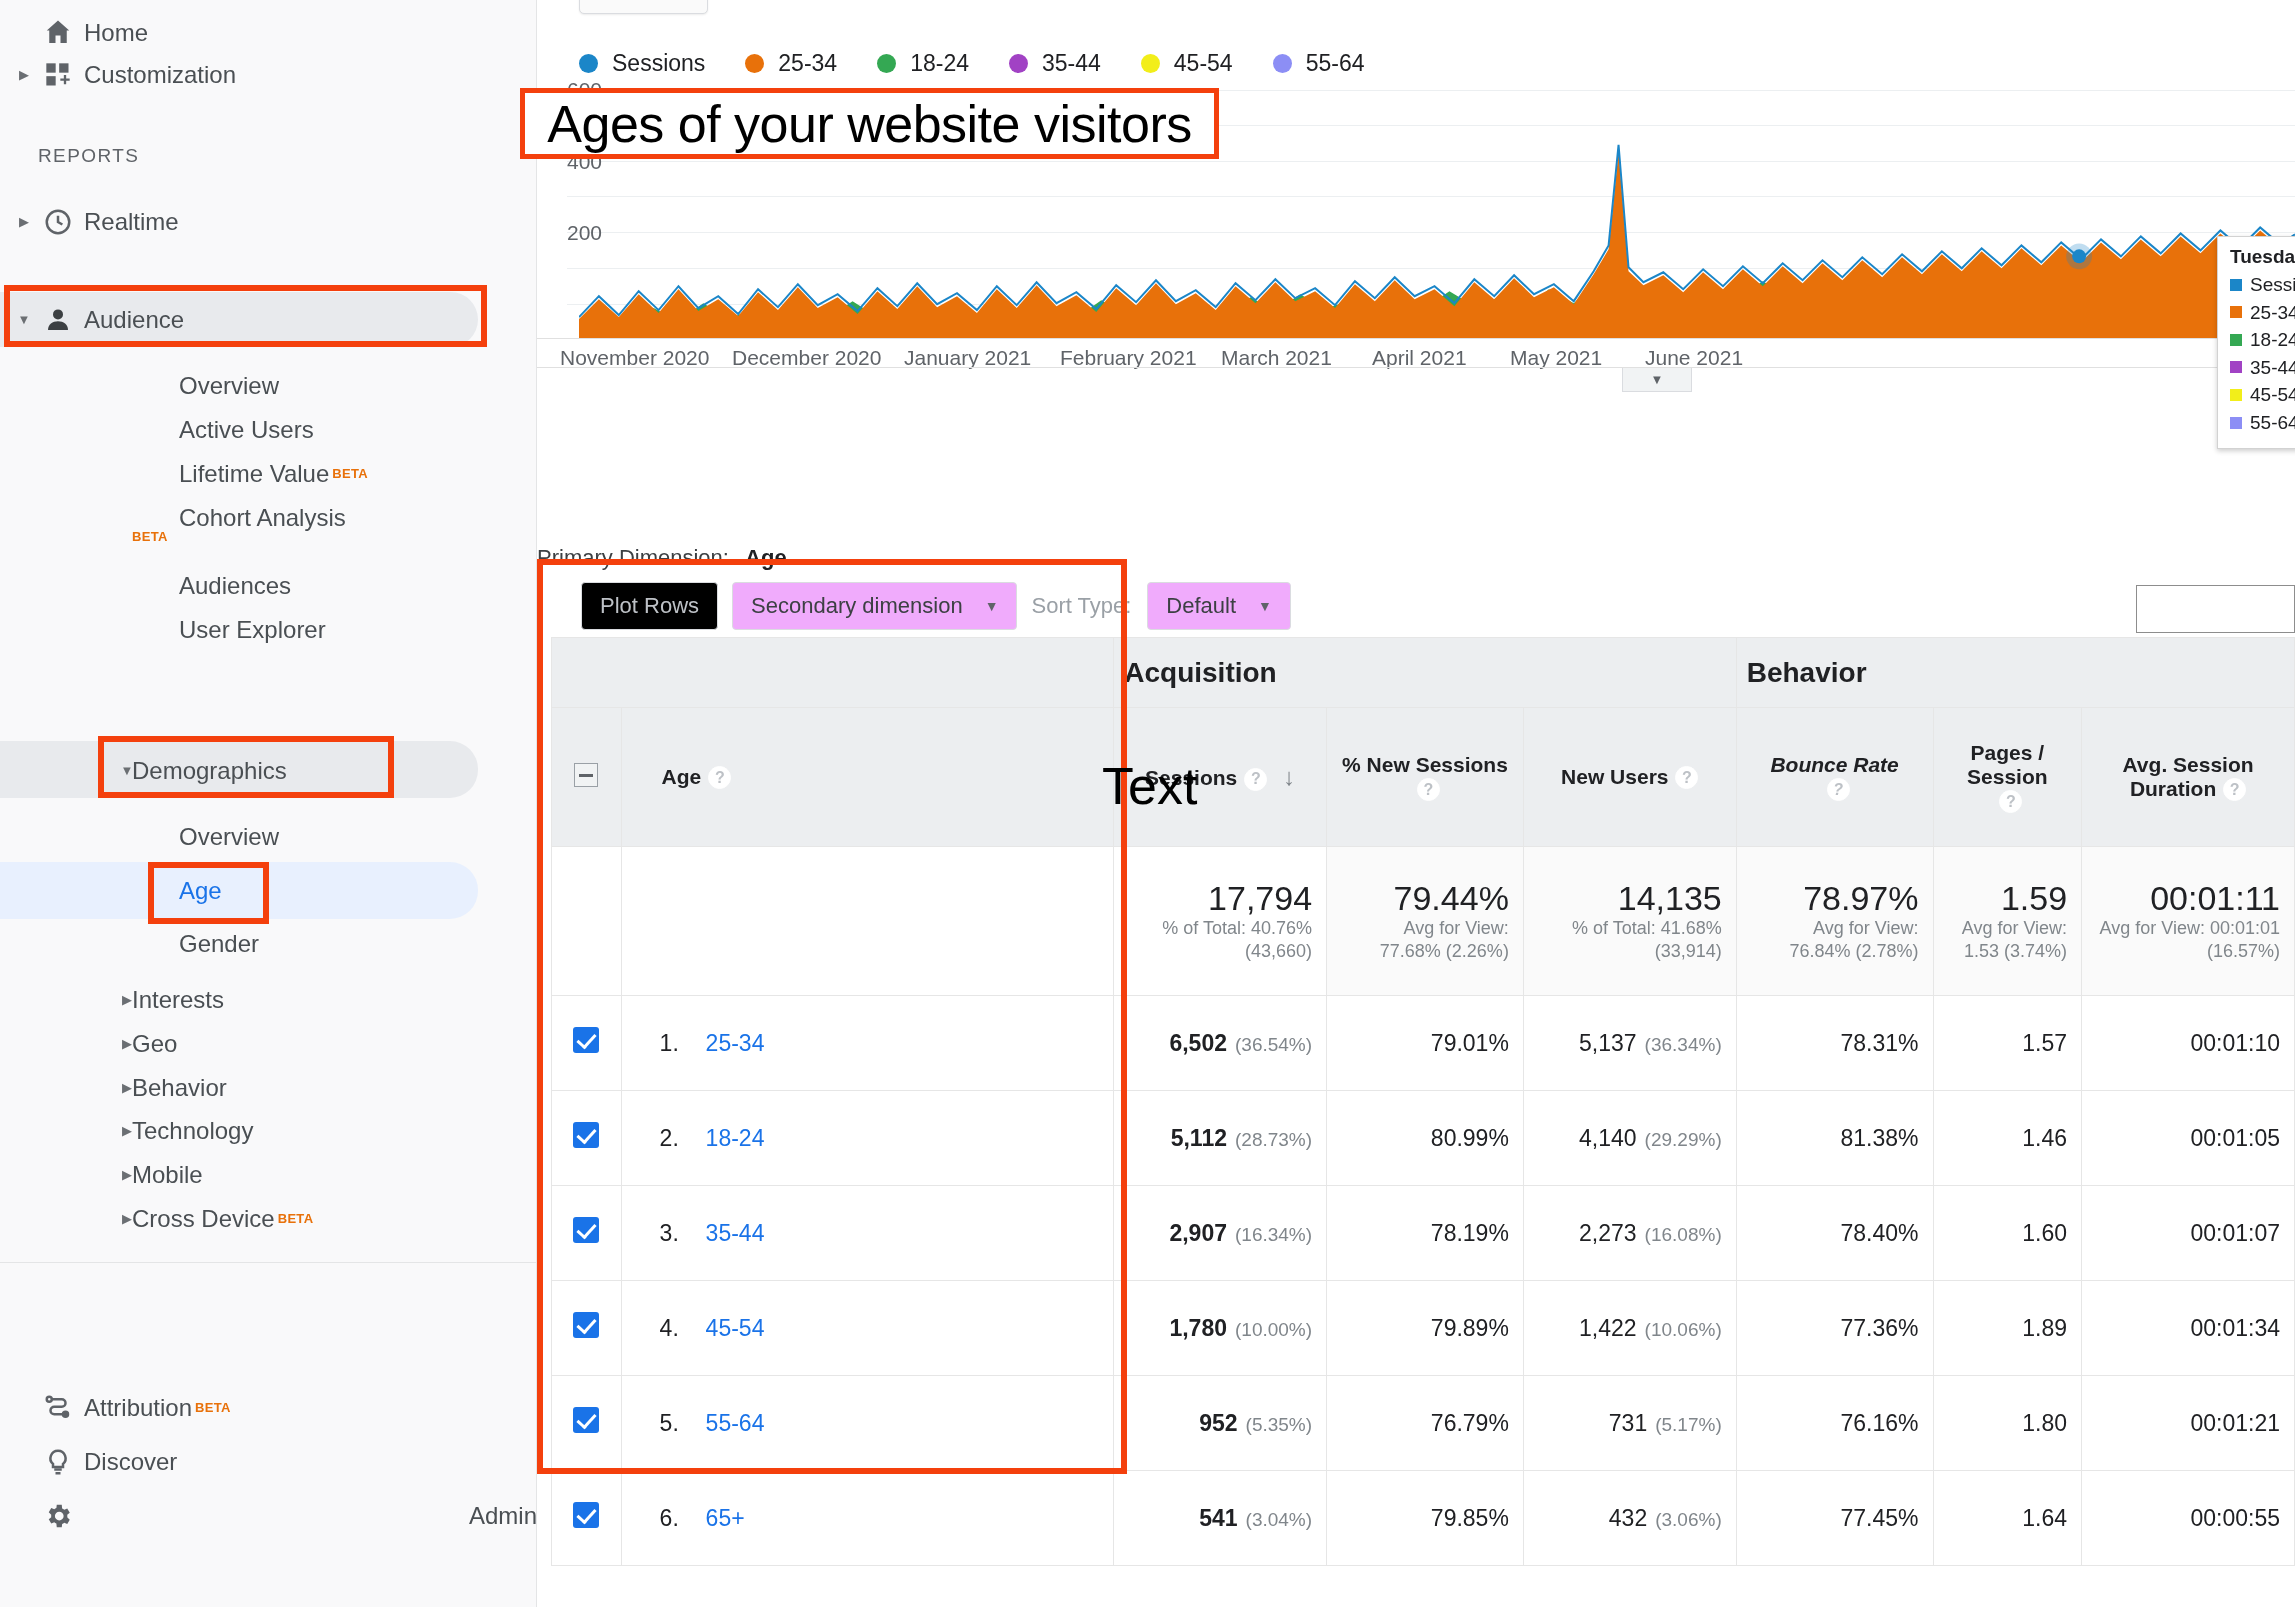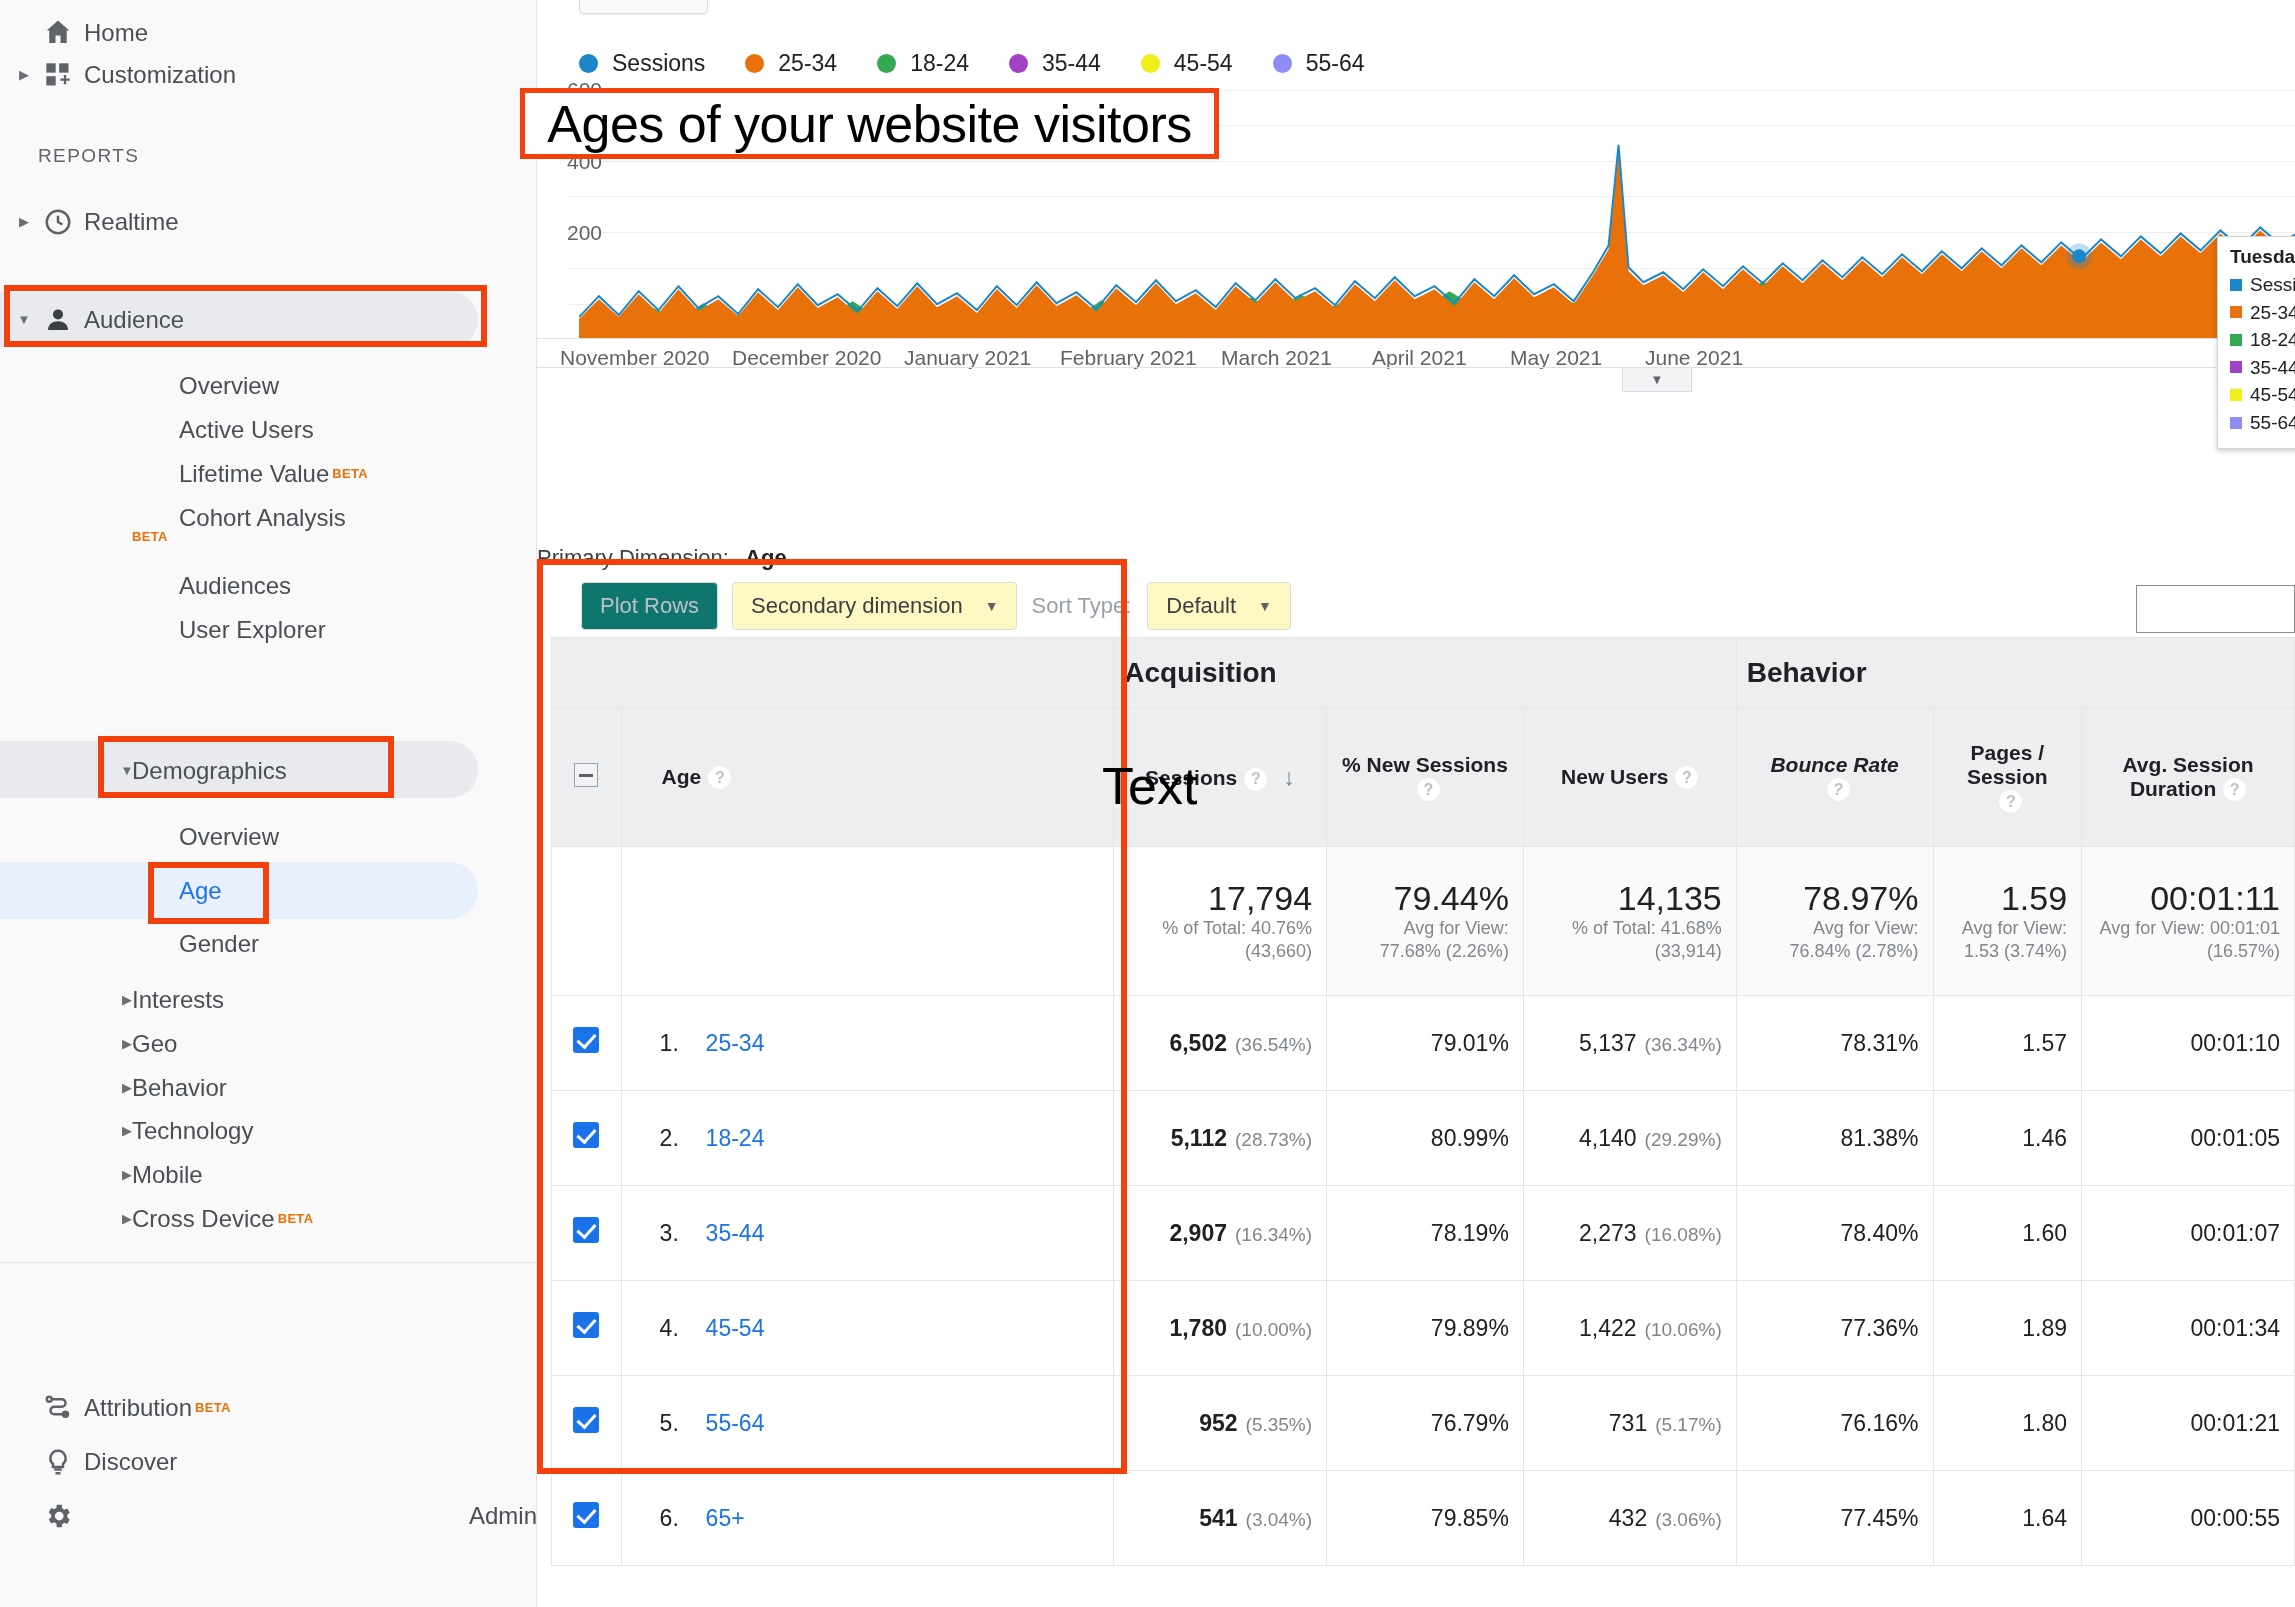--- a/index.html
+++ b/index.html
@@ -115,24 +115,24 @@
   }
   #primdim b{ color:#202124; font-weight:bold; margin-left:10px;}
 
   
   #toolbar{
     position:absolute; left:14px; top:575px; width:1744px; height:62px;
     display:flex; align-items:center; padding-left:30px; gap:0;
   }
   .tb-btn{
     height:48px; border:1px solid #dadce0; border-radius:4px;
-    background:#fef9c3; display:flex; align-items:center; padding:0 18px;
+    background:#f0abfc; display:flex; align-items:center; padding:0 18px;
     font-size:22px; color:#3c4043; margin-right:14px;
   }
-  .tb-btn.disabled{ color:#bdc1c6; background:#0f766e; }
+  .tb-btn.disabled{ color:#bdc1c6; background:#000000; }
   .tb-caret{ margin-left:22px; font-size:14px; color:#5f6368;}
   #sorttype-lbl{ font-size:22px; color:#9aa0a6; margin-right:16px; }
   #table-search{
     position:absolute; right:0px; top:585px; width:159px; height:48px;
     border:1px solid #8d8d8d; background:#fff;
   }
 
   
   #table{ position:absolute; left:14px; top:637px; width:1744px; }
   table{ border-collapse:collapse; width:100%; table-layout:fixed; }

